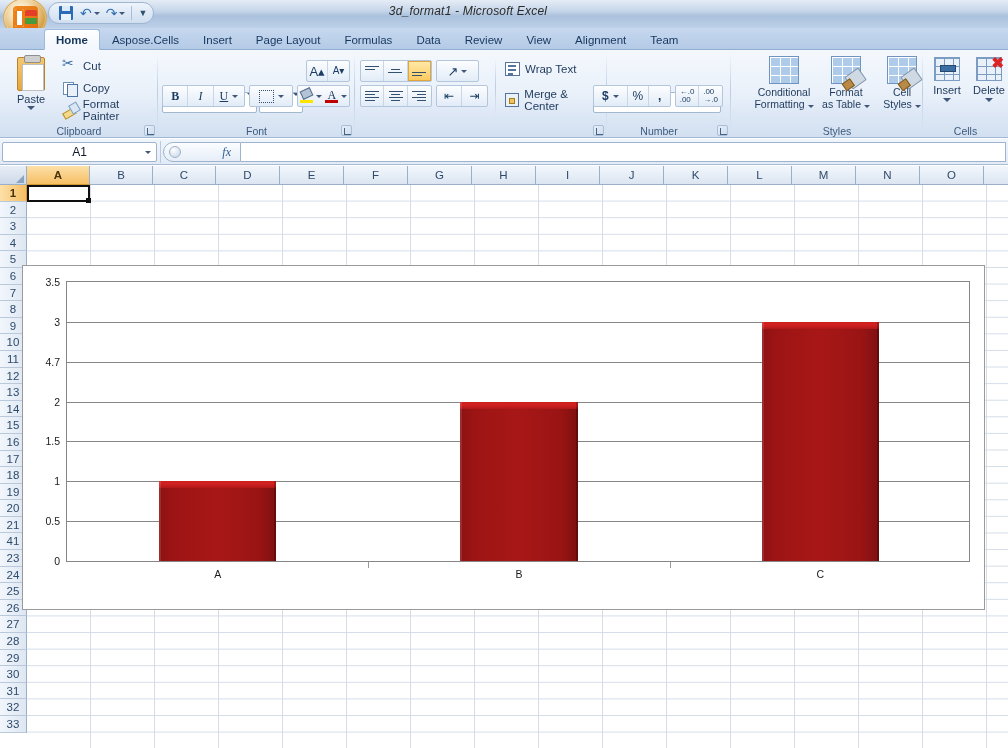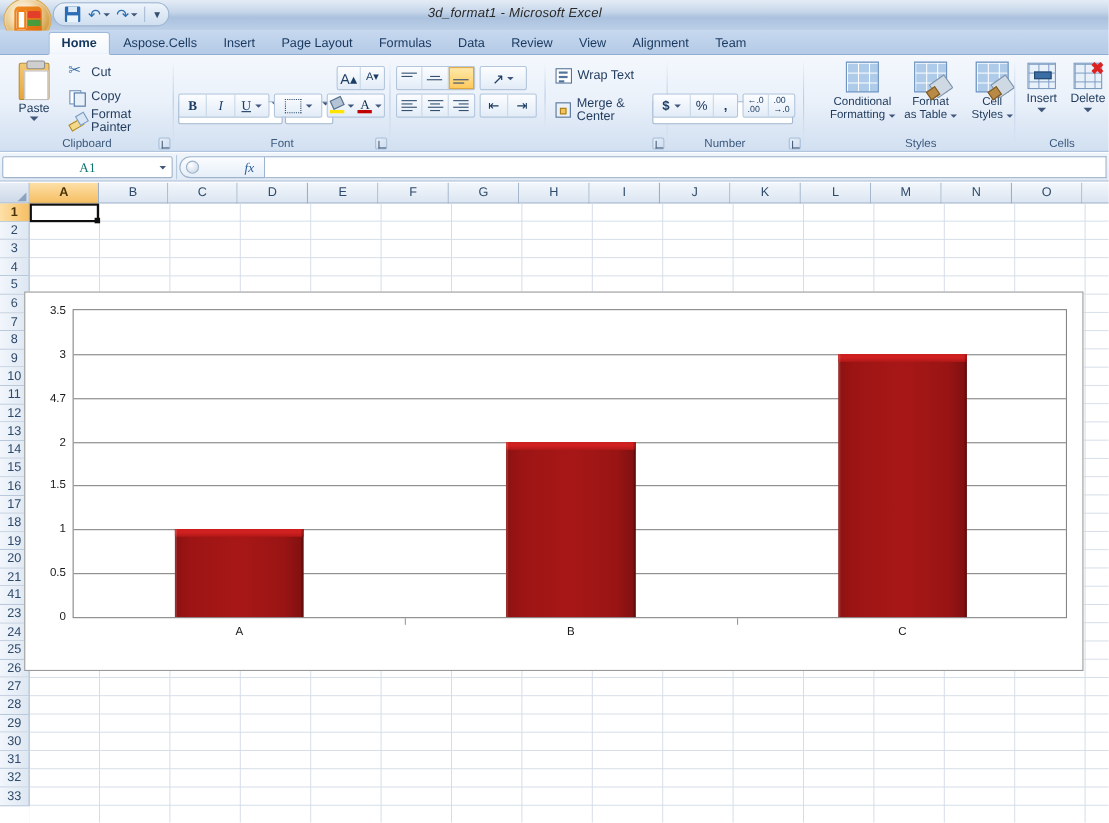--- a/index.html
+++ b/index.html
@@ -177,21 +177,21 @@
 
   
   .fbar{
     position:absolute; left:0; top:139px; width:1008px; height:26px;
     background:linear-gradient(to bottom,#f0f5fb,#e2ebf6);
     border-bottom:1px solid #a8bcd4;
   }
   .namebox{
     position:absolute; left:2px; top:3px; width:155px; height:20px;
     background:#fff; border:1px solid #9fb4cc; border-radius:2px;
-    display:flex; align-items:center; justify-content:center; font-size:12px; color:#0f766e;font-family:Liberation Serif, serif;
+    display:flex; align-items:center; justify-content:center; font-size:12px; color:#0f172a;
   }
   .namebox .nb-arr{ position:absolute; right:5px; top:8px; }
   .fbsep{ position:absolute; left:160px; top:2px; width:1px; height:22px; background:#b9cade; }
   .fx-wrap{
     position:absolute; left:163px; top:3px; width:78px; height:20px;
     border:1px solid #9fb4cc; border-radius:10px 0 0 10px;
     background:linear-gradient(to bottom,#fbfdff,#e6eef8); display:flex; align-items:center;
   }
   .fx-circ{ width:12px;height:12px;border-radius:50%; margin-left:5px;
     background:radial-gradient(circle at 35% 30%,#fff,#c4d3e5); border:1px solid #9eb3ca; }

